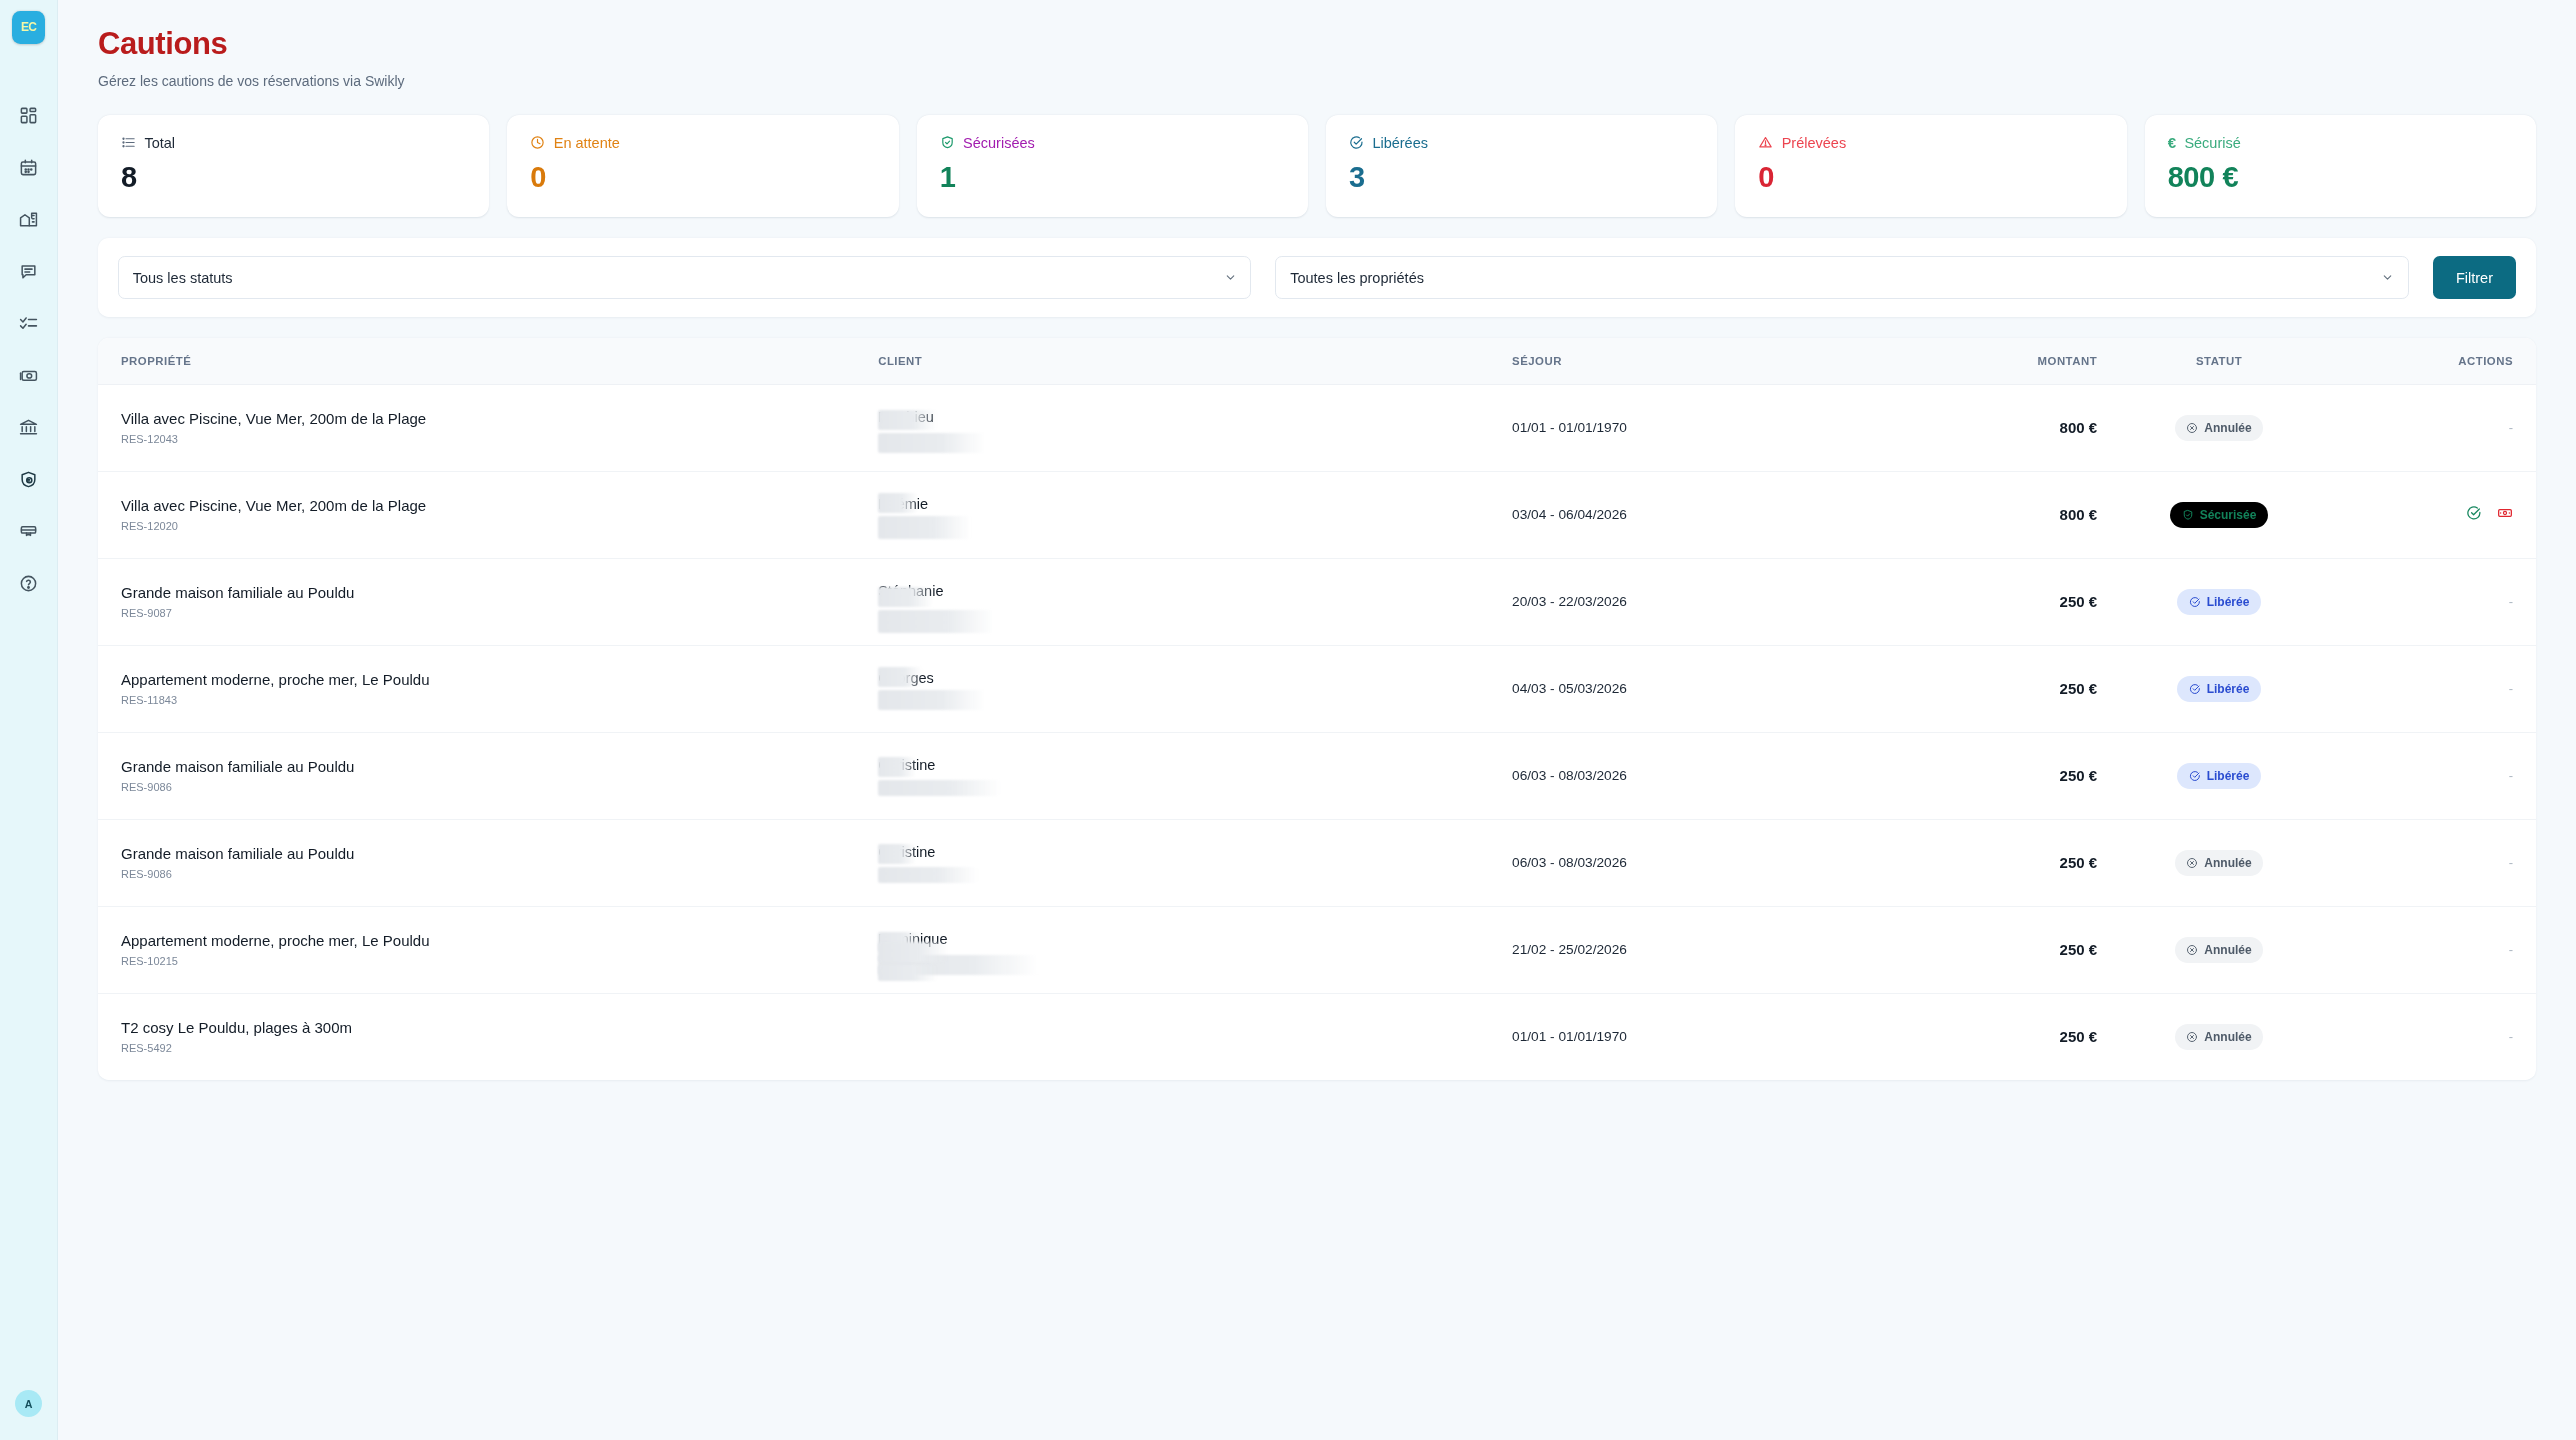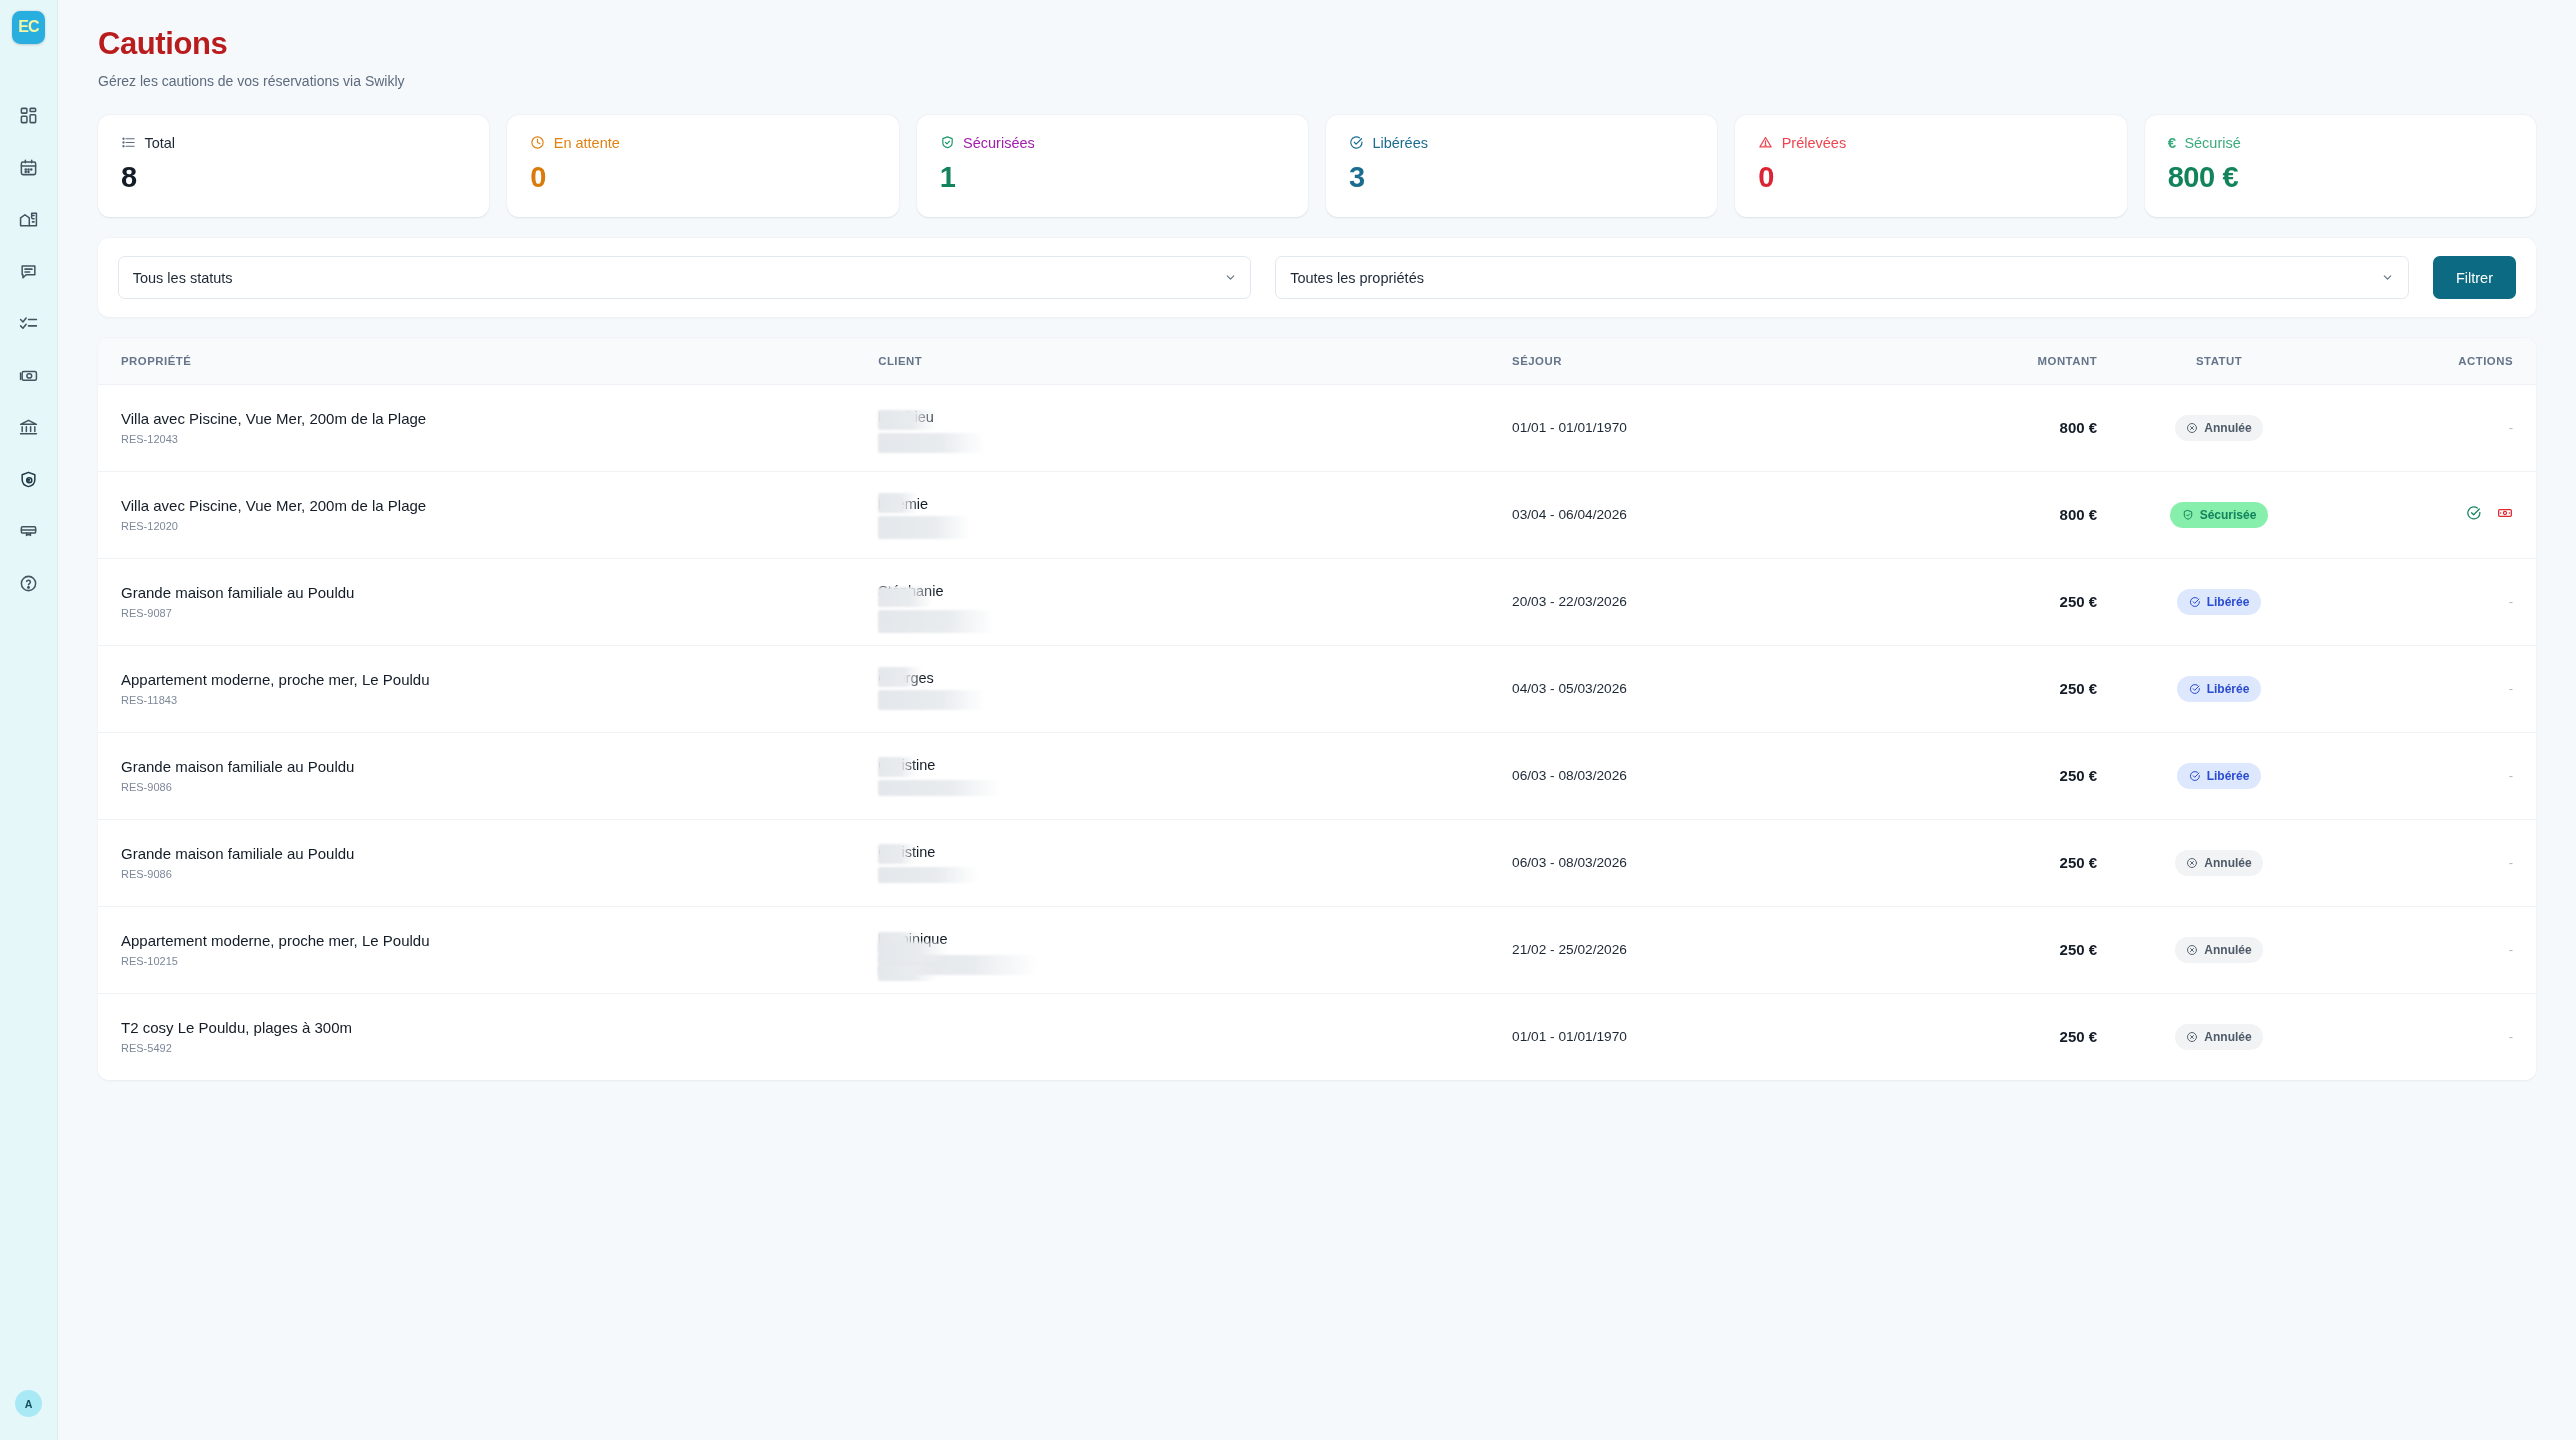--- a/index.html
+++ b/index.html
@@ -17,21 +17,21 @@
     background: #e6f7fa;
     border-right: 0.8px solid #dcedf2;
     display: flex; flex-direction: column; align-items: center;
     flex: none;
   }
   .logo {
     width: 33px; height: 33px; margin-top: 10.7px;
     border-radius: 8.4px;
     background: #29aee0;
     display: flex; align-items: center; justify-content: center;
-    font-size: 16px; font-weight: bold; color: #f2f7a8;
+    font-size: 12px; font-weight: bold; color: #f2f7a8;
     letter-spacing: -0.8px;
     box-shadow: 0 0.8px 2.3px rgba(0,0,0,.18);
   }
   .nav { margin-top: 46px; display: flex; flex-direction: column; align-items: center; gap: 0; }
   .nav-item {
     width: 58px; height: 52px;
     display: flex; align-items: center; justify-content: center;
     cursor: pointer;
   }
   .nav-item svg { width: 19px; height: 19px; stroke: #44545f; stroke-width: 1.9; fill: none;
@@ -124,21 +124,21 @@
   .statut-cell { text-align: center; }
   .badge {
     display: inline-flex; align-items: center; gap: 6px;
     padding: 6px 11.4px; border-radius: 760px;
     font-size: 12px; font-weight: 700; white-space: nowrap;
   }
   .badge svg { width: 12px; height: 12px; fill: none; stroke-width: 2;
     stroke-linecap: round; stroke-linejoin: round; }
   .badge-annulee  { background: #f1f3f5; color: #4e5a68; }
   .badge-annulee svg { stroke: #5a6673; }
-  .badge-securisee { background: #86efac; color: #12835a; }
+  .badge-securisee { background: #000000; color: #12835a; }
   .badge-securisee svg { stroke: #12835a; }
   .badge-liberee  { background: #dde7fd; color: #2a4cd0; }
   .badge-liberee svg { stroke: #2a4cd0; }
   .actions-cell { text-align: right; padding-right: 23px; }
   .act-dash { color: #adb7c2; font-size: 13px; }
   .act-icons { display: inline-flex; align-items: center; gap: 15px; }
   .act-icons svg { width: 16px; height: 16px; fill: none; stroke-width: 1.9;
     stroke-linecap: round; stroke-linejoin: round; cursor: pointer; }
   .act-approve svg { stroke: #17875f; }
   .act-charge svg { stroke: #e0262f; }

